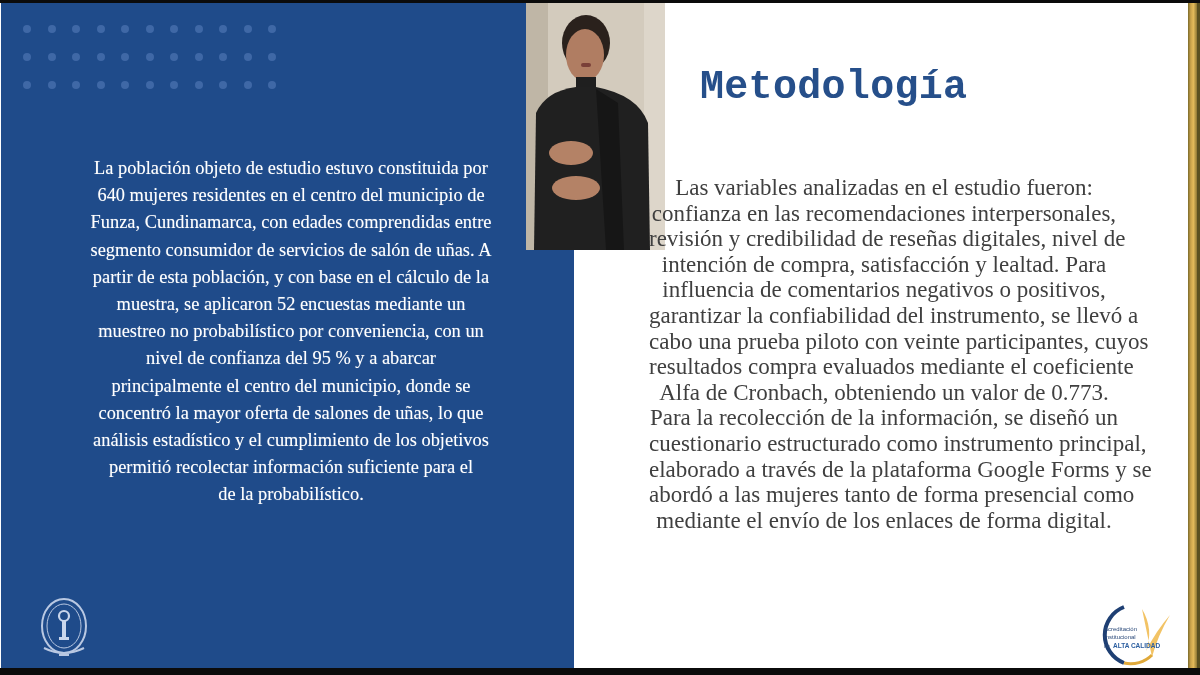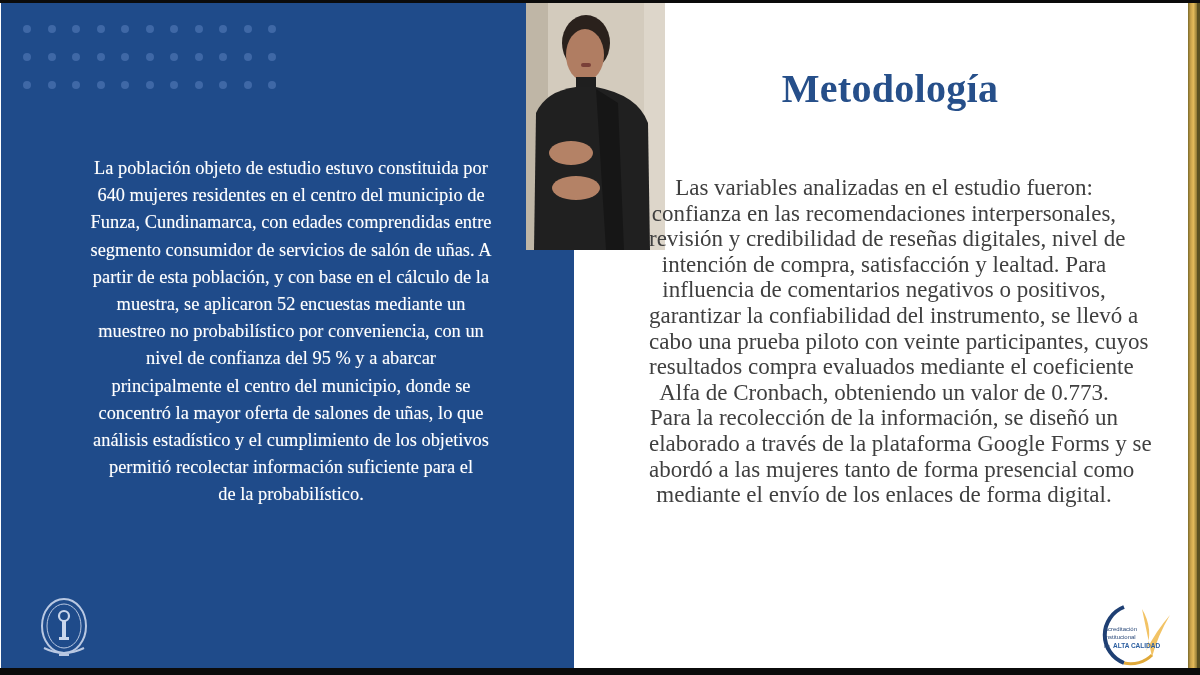--- a/index.html
+++ b/index.html
@@ -32,22 +32,22 @@
     .seal {
       position: absolute; left: 38px; top: 593px; width: 50px; height: 63px;
     }
 
     .video {
       position: absolute; left: 526px; top: 0; width: 139px; height: 247px;
       background: #cfc6b6; overflow: hidden;
     }
 
     .title {
-      position: absolute; left: 720px; top: 62px; width: 340px; text-align: center;
-      font-family: Liberation Serif, serif; font-weight: bold;
+      position: absolute; left: 700px; top: 62px; width: 340px; 
+      font-family: Liberation Mono, monospace; font-weight: bold;
       font-size: 40px; color: #264f8a; letter-spacing: 0.3px;
     }
 
     .right-text {
       position: absolute; left: 649px; top: 172px; width: 470px;
       color: #3f3f3f; font-size: 23px; line-height: 25.6px; text-align: center;
       font-family: "Liberation Serif", serif;
     }
     .right-text .ln { display: block; white-space: nowrap; }
 
@@ -162,20 +162,21 @@
     <span class="ln">Las variables analizadas en el estudio fueron:</span>
     <span class="ln">confianza en las recomendaciones interpersonales,</span>
     <span class="ln">revisión y credibilidad de reseñas digitales, nivel de</span>
     <span class="ln">intención de compra, satisfacción y lealtad. Para</span>
     <span class="ln">influencia de comentarios negativos o positivos,</span>
     <span class="ln">garantizar la confiabilidad del instrumento, se llevó a</span>
     <span class="ln">cabo una prueba piloto con veinte participantes, cuyos</span>
     <span class="ln">resultados compra evaluados mediante el coeficiente</span>
     <span class="ln">Alfa de Cronbach, obteniendo un valor de 0.773.</span>
     <span class="ln">Para la recolección de la información, se diseñó un</span>
+    <span class="ln">cuestionario estructurado como instrumento principal,</span>
     <span class="ln">elaborado a través de la plataforma Google Forms y se</span>
     <span class="ln">abordó a las mujeres tanto de forma presencial como</span>
     <span class="ln">mediante el envío de los enlaces de forma digital.</span>
   </div>
 
   <svg class="accred-logo" viewBox="0 0 80 68">
     <path d="M30 6 A30 30 0 0 0 30 62" fill="none" stroke="#1e3f73" stroke-width="4"></path>
     <path d="M30 62 A30 30 0 0 0 58 54" fill="none" stroke="#e0a93a" stroke-width="3"></path>
     <path d="M48 8 Q60 28 52 50 Q62 30 76 14 Q64 34 58 56" fill="#f0b84a" opacity="0.85"></path>
     <text x="10" y="30" font-family="Liberation Sans, sans-serif" font-size="6" fill="#2b4a7a">Acreditación</text>

